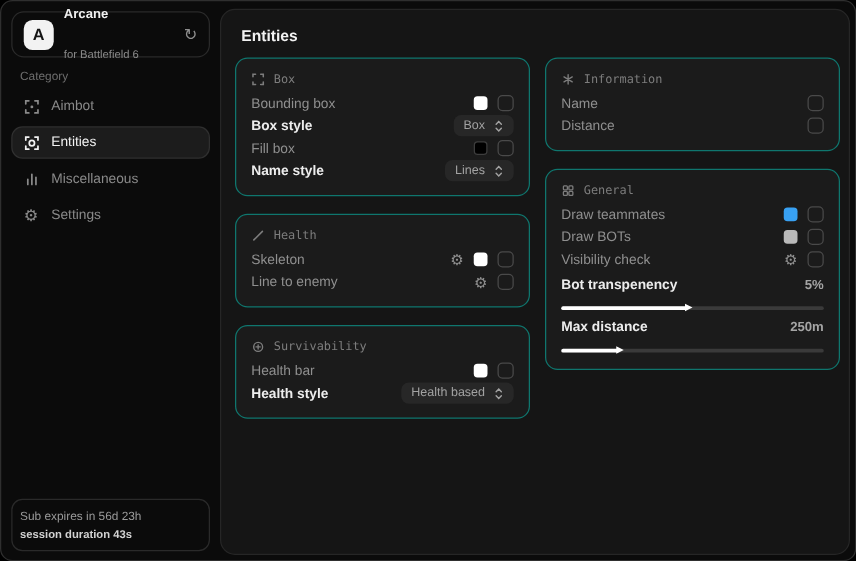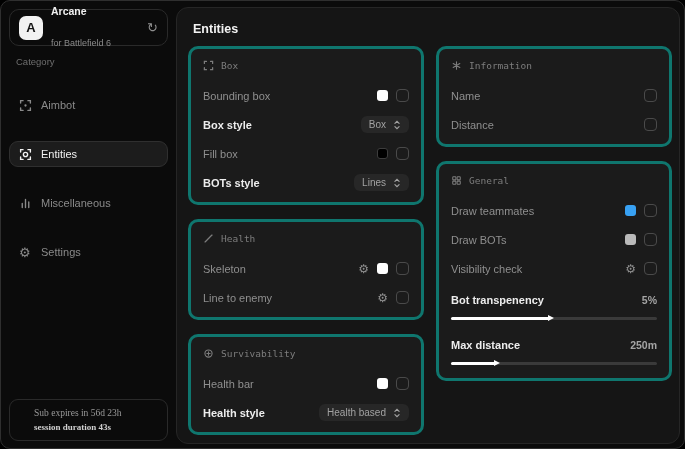--- a/index.html
+++ b/index.html
@@ -32,47 +32,47 @@
   .category-label {
     position:absolute; left:15px; top:55px;
     font-size:9.5px; color:#6e6e6e;
   }
 
   .nav { position:absolute; left:8px; top:71px; width:159px; display:flex; flex-direction:column; gap:3px; }
   .nav-item {
     display:flex; align-items:center; gap:9px;
     padding:5px 9px; min-height:26px;
     border:1px solid transparent; border-radius:9px;
-    font-size:11px; color:#8a8a8a; cursor:pointer;margin-top:20px;
+    font-size:11px; color:#8a8a8a; cursor:pointer;
   }
   .nav-item.active { background:#1c1c1c; border-color:#2f2f2f; color:#f2f2f2; }
   .nav-item .nicon { display:flex; width:13px; height:13px; flex:0 0 auto; }
 
   .session-card {
     position:absolute; left:8px; bottom:7px; width:159px;
     border:1px solid #2a2a2a; border-radius:9px;
-    padding:6px 24px; font-family:Liberation Serif, serif;
+    padding:6px 6px; font-family:Liberation Sans, sans-serif;
   }
   .session-line1 { font-size:9.5px; color:#9a9a9a; line-height:1.6; white-space:nowrap; }
   .session-line2 { font-size:9px; color:#d2d2d2; font-weight:700; line-height:1.4; white-space:nowrap; }
 
   
   .panel {
     position:absolute; left:175px; top:6px; width:504px; height:437px;
     background:#151515; border:1px solid #262626; border-radius:12px;
   }
   .page-title { position:absolute; left:16px; top:14px; font-size:12.5px; font-weight:700; color:#f2f2f2; }
 
   .col { position:absolute; top:38px; width:236px; display:flex; flex-direction:column; gap:14px; }
   .col-left  { left:11px; }
   .col-right { left:259px; }
 
   .card {
-    background:#1b1b1b; border:3px solid #0f766e; border-radius:10px;
-    padding:9px 12px 11px; display:flex; flex-direction:column; gap:12px;
+    background:#1b1b1b; border:1px solid #0f766e; border-radius:10px;
+    padding:9px 12px 11px; display:flex; flex-direction:column; gap:1px;
   }
   .card-header {
     display:flex; align-items:center; gap:7px; min-height:14px;
     font-family:"DejaVu Sans Mono", monospace; font-size:9.5px; color:#7d7d7d;
     margin-bottom:3px;
   }
   .card-header .hicon { display:flex; width:11px; height:11px; color:#7d7d7d; }
 
   .row { display:flex; align-items:center; justify-content:space-between; min-height:17px; }
   .row-label { font-size:11px; color:#8f8f8f; }
@@ -196,21 +196,21 @@
           </span>
         </div>
         <div class="row">
           <span class="row-label">Fill box</span>
           <span class="controls">
             <span class="swatch bordered" style="background: rgb(0, 0, 0);"></span>
             <span class="checkbox"></span>
           </span>
         </div>
         <div class="row">
-          <span class="row-label strong">BOTs style</span>
+          <span class="row-label strong">Name style</span>
           <span class="dropdown">
             <span>Lines</span>
             <span class="dicon">
               <svg viewBox="0 0 8 12" width="8" height="10" fill="none" stroke="currentColor" stroke-width="1.4" stroke-linecap="round">
                   <path d="M1.5 4 L4 1.5 L6.5 4 M1.5 8 L4 10.5 L6.5 8"></path>
                 </svg>
             </span>
           </span>
         </div>
       </div>

